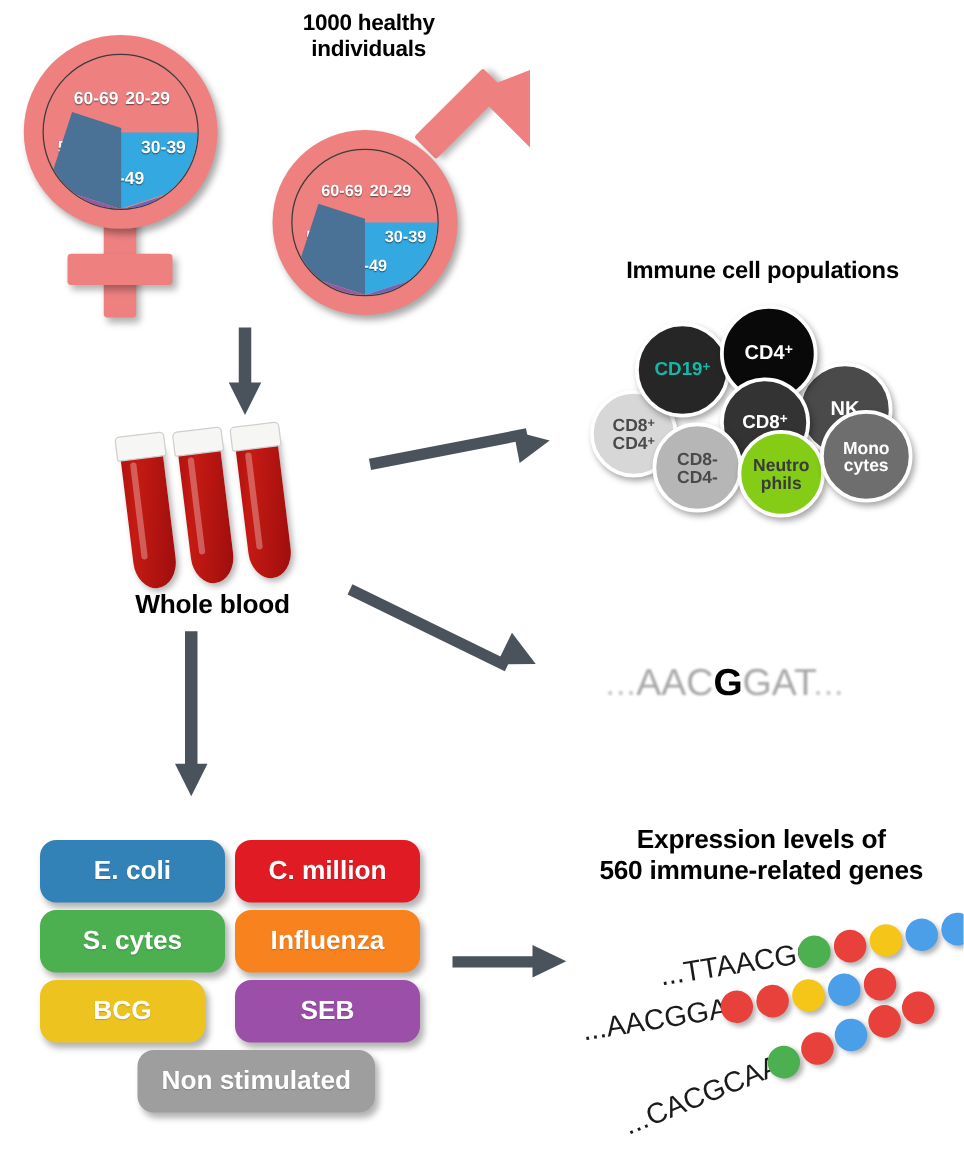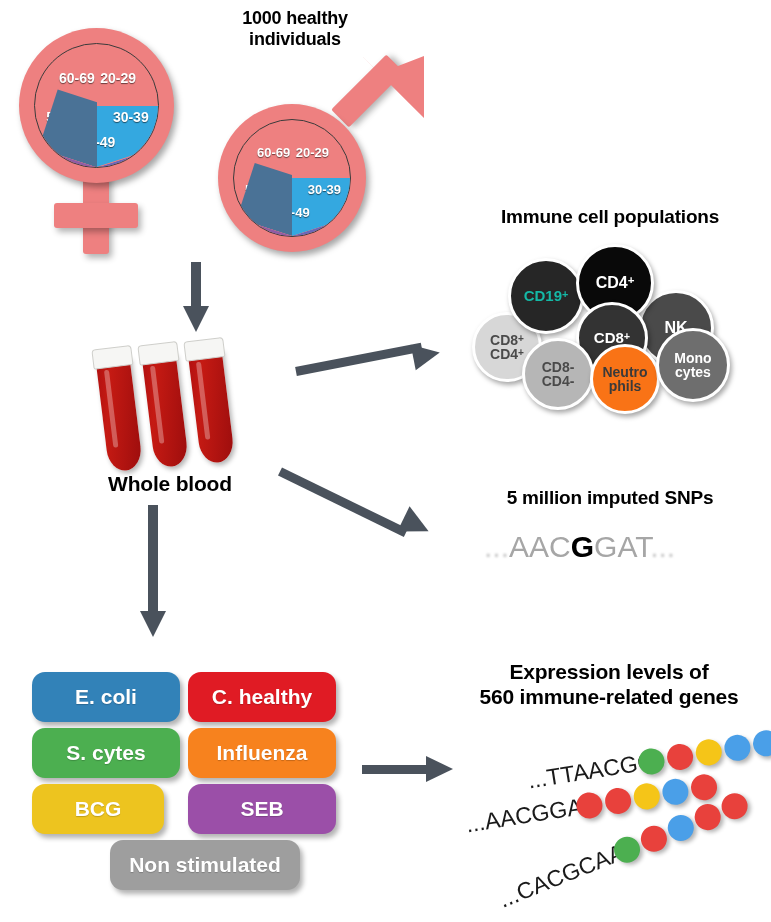--- a/index.html
+++ b/index.html
@@ -326,42 +326,41 @@
     </div>
     <div class="cell" style="left:116px; top:4px; width:78px; height:78px; background:#090909; color:#ffffff; font-size:16px;">
       <span>CD4<sup>+</sup></span>
     </div>
     <div class="cell" style="left:116px; top:62px; width:72px; height:72px; background:#333333; color:#ffffff; font-size:15px;">
       <span>CD8<sup>+</sup></span>
     </div>
     <div class="cell" style="left:62px; top:98px; width:72px; height:72px; background:#B6B6B6; color:#4a4a4a; font-size:14px;text-align:center;">
       <span>CD8-<br>CD4-</span>
     </div>
-    <div class="cell" style="left:130px; top:104px; width:70px; height:70px; background:#f97316; color:#3a3a3a; font-size:14px;">
+    <div class="cell" style="left:130px; top:104px; width:70px; height:70px; background:#84cc16; color:#3a3a3a; font-size:14px;">
       <span>Neutro<br>phils</span>
     </div>
     <div class="cell" style="left:196px; top:88px; width:74px; height:74px; background:#6E6E6E; color:#ffffff; font-size:14px;">
       <span>Mono<br>cytes</span>
     </div>
   </div>
 
-  <div class="abs heading" id="title-snps">5 million imputed SNPs</div>
 
   <div class="abs" id="snp-strands" style="left:470px; top:530px; width:290px; height:90px;">
     <div class="snpline" style="left:14px; top:0px;">
       <span class="dots">...</span><span class="dim">AAC</span><span class="hit">G</span><span class="dim">GAT</span><span class="dots">...</span>
     </div>
   </div>
 
   <div class="abs" id="stimuli-group" style="left:32px; top:672px; width:320px; height:230px;">
     <div class="pill" style="left:0px; top:0px; width:148px; height:50px; background:#3282B8;">
       <span>E. coli</span>
     </div>
     <div class="pill" style="left:156px; top:0px; width:148px; height:50px; background:#E01B24;">
-      <span>C. healthy</span>
+      <span>C. million</span>
     </div>
     <div class="pill" style="left:0px; top:56px; width:148px; height:50px; background:#4CAF50;">
       <span>S. cytes</span>
     </div>
     <div class="pill" style="left:156px; top:56px; width:148px; height:50px; background:#F7821E;">
       <span>Influenza</span>
     </div>
     <div class="pill" style="left:0px; top:112px; width:132px; height:50px; background:#EDC41F;">
       <span>BCG</span>
     </div>

